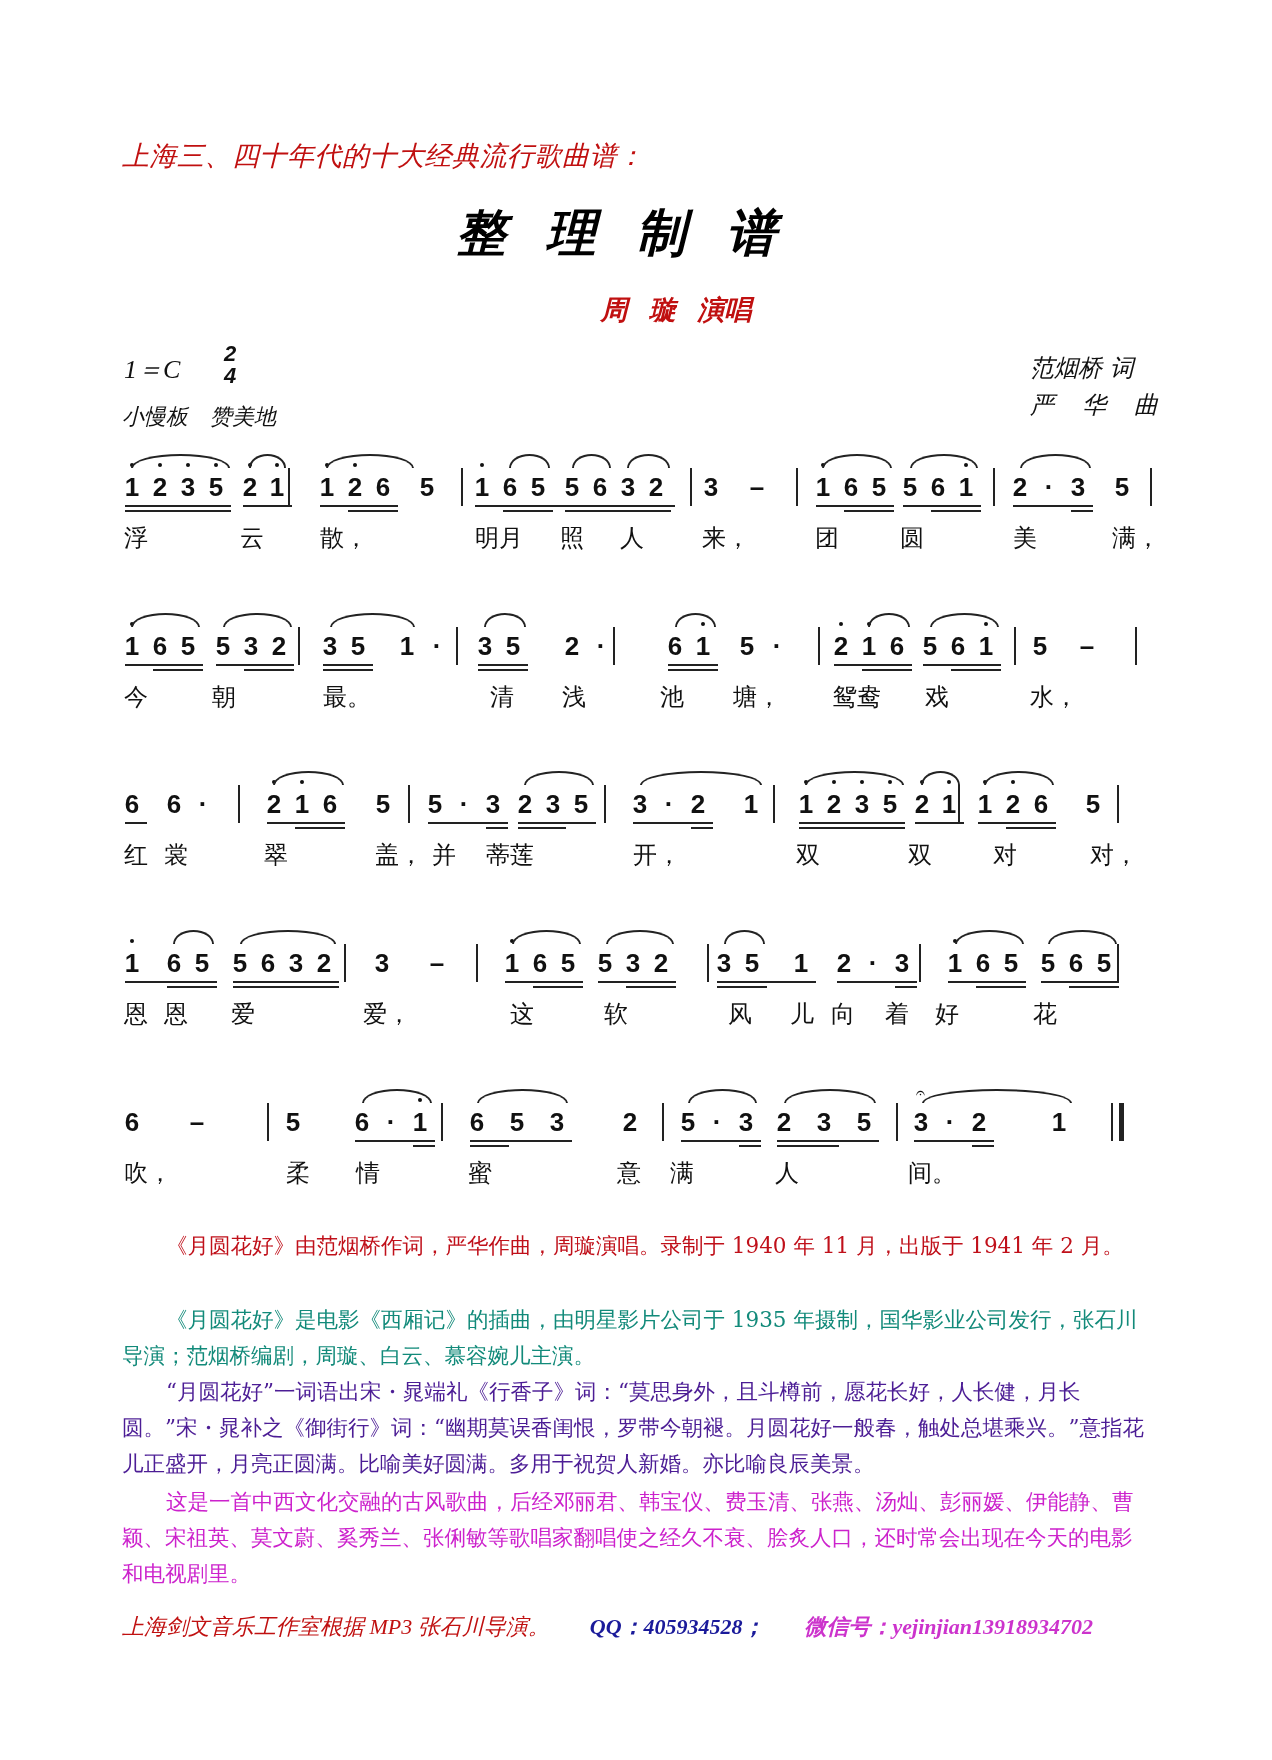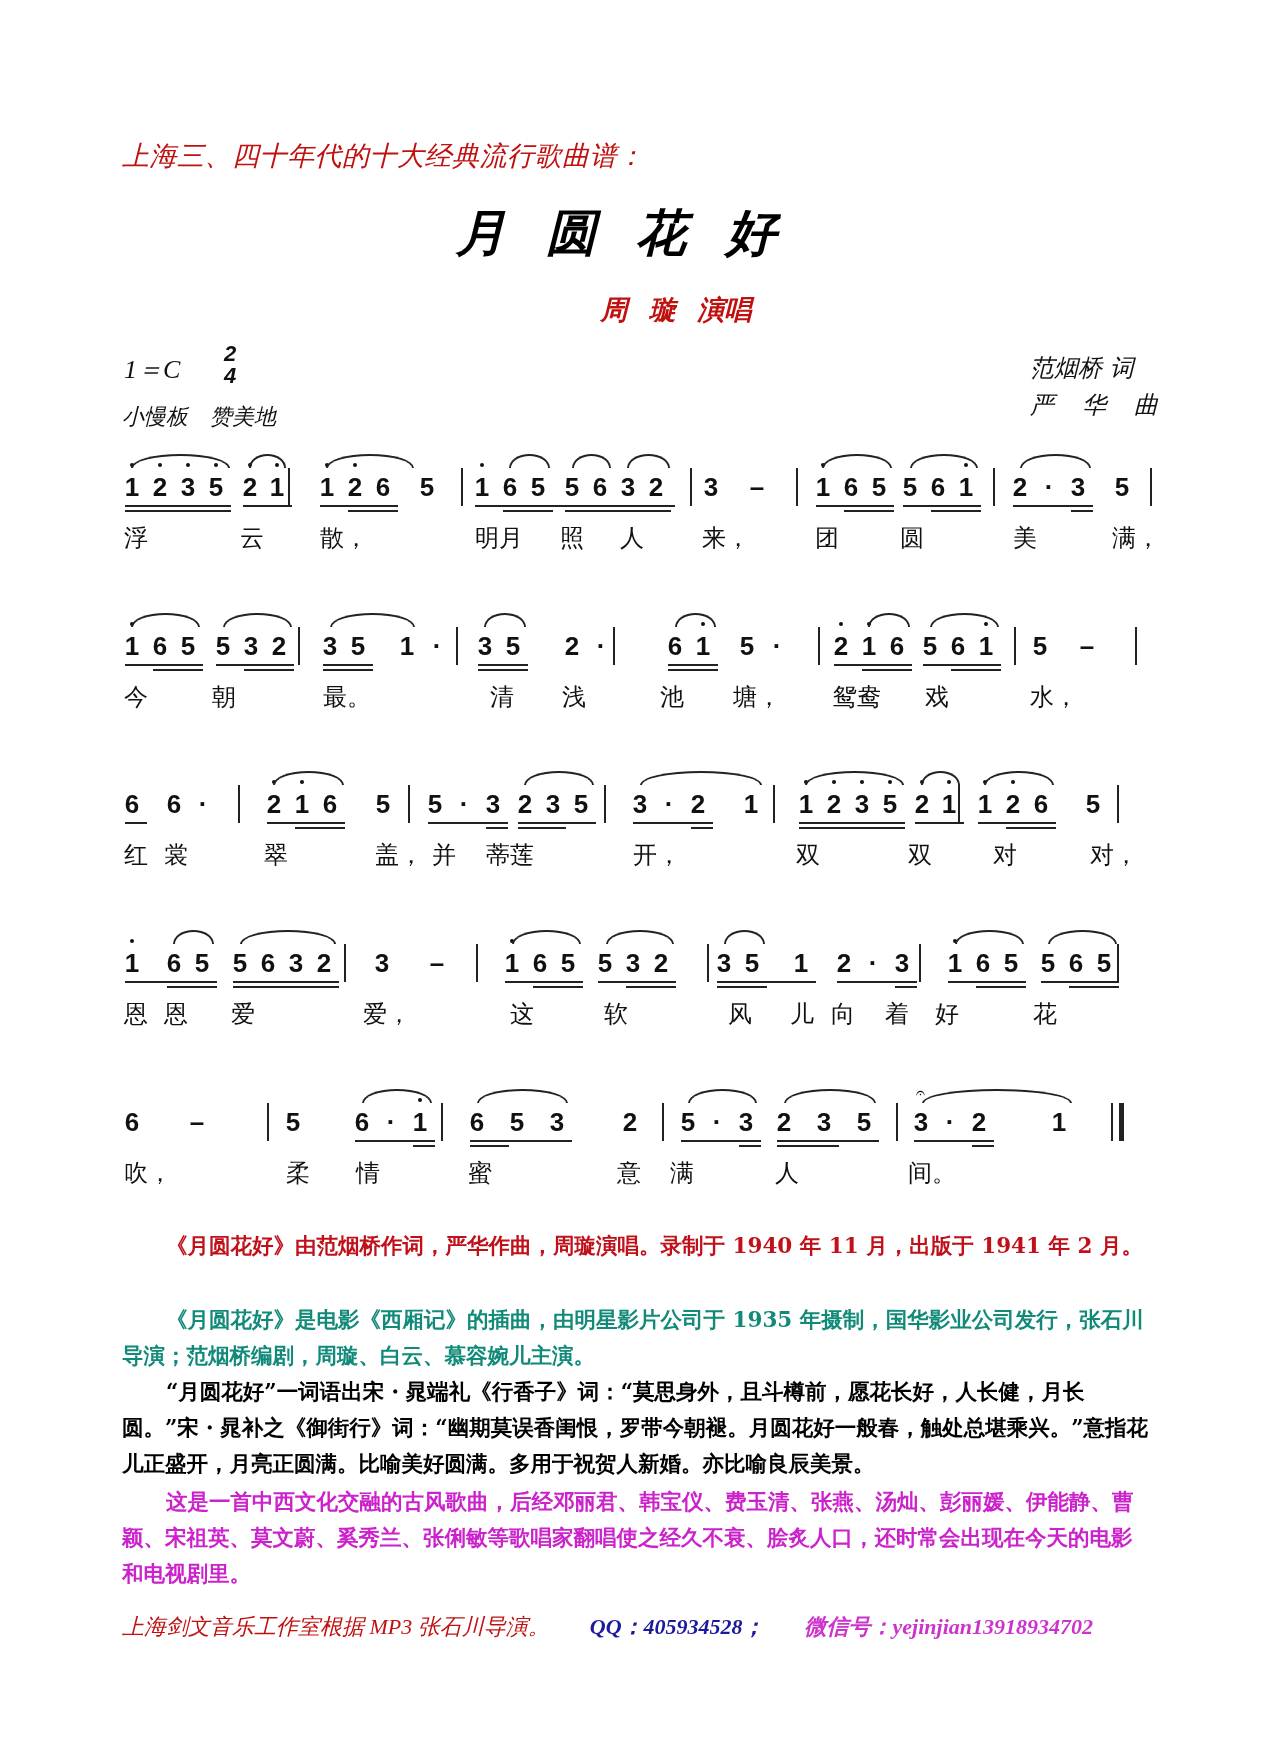--- a/index.html
+++ b/index.html
@@ -32,35 +32,35 @@
   .bar { position:absolute; top:-4px; width:2px; height:38px; background:#222; }
   .bar.final { width:5px; }
   .bar.finalthin { width:2px; }
   .ul { position:absolute; height:2px; background:#222; }
   .slur { position:absolute; height:12px; border:2px solid #222; border-bottom:none;
           border-radius:50% 50% 0 0 / 100% 100% 0 0; }
   .lyric { position:absolute; top:50px; font-size:24px; font-family:"DejaVu Serif", serif; white-space:nowrap; }
   .fermata { position:absolute; top:-24px; font-size:16px; }
 
   .para { position:absolute; left:122px; width:1030px; font-size:21.5px; line-height:36px;
-          font-family:"DejaVu Serif", serif; text-indent:44px;font-weight:bold; }
+          font-family:"DejaVu Serif", serif; text-indent:44px; }
   .p1 { top:1228px; color:#c0101a; }
   .p2 { top:1302px; color:#128a7a; }
-  .p3 { top:1374px; color:#000000; }
+  .p3 { top:1374px; color:#4c1d95; }
   .p4 { top:1484px; color:#cc22cc; }
   .footer { top:1612px; left:122px; font-size:22px; font-family:"Liberation Serif", serif; white-space:nowrap; }
   .f-studio { color:#c01010; }
   .f-qq { color:#1a1a9a; font-weight:bold; margin-left:40px; }
   .f-wx { color:#cc33cc; font-weight:bold; margin-left:40px; }
 </style>
 </head>
 <body>
 
 <div class="abs series-title">上海三、四十年代的十大经典流行歌曲谱：</div>
-<div class="abs song-title">月圆花好</div>
+<div class="abs song-title">整理制谱</div>
 <div class="abs singer">
   <span>周</span>
   <span>璇</span>
   <span>演唱</span>
 </div>
 
 <div class="abs key">1＝C</div>
 <div class="abs timesig">
   <span class="line">2</span>
   <span class="line">4</span>

